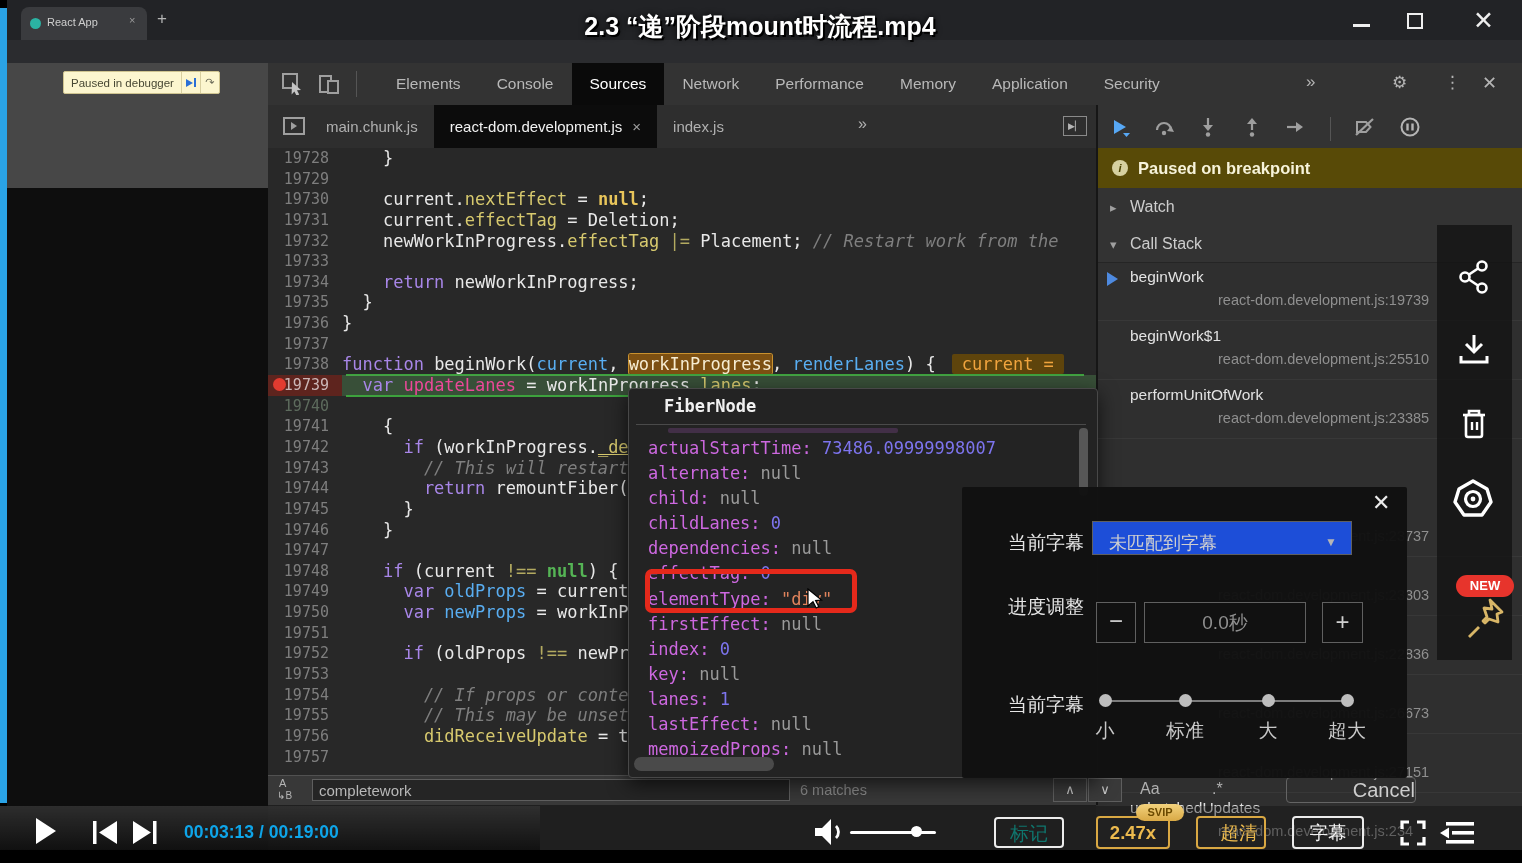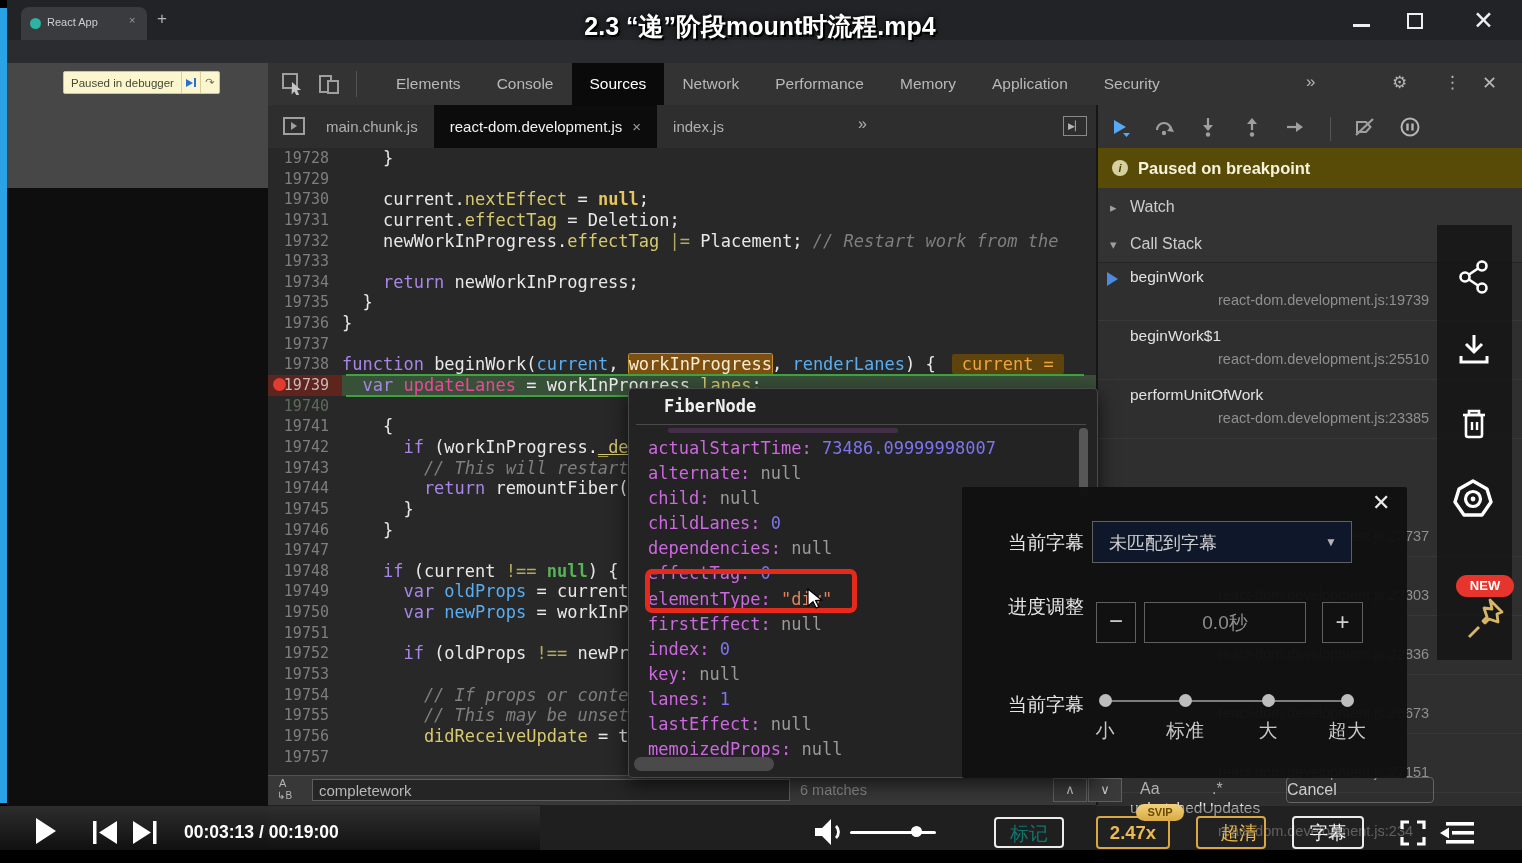--- a/index.html
+++ b/index.html
@@ -100,22 +100,22 @@
      border-top:7px solid transparent;border-bottom:7px solid transparent;}
 
   
   #search-bar{left:268px;top:775px;width:828px;height:30px;background:#383838;border-top:1px solid #515151;}
   #search-input{left:312px;top:779px;width:478px;height:22px;background:#252525;border:1px solid #5e5e5e;
      box-sizing:border-box;color:#b8b8b8;font-size:15px;padding:0 6px;font-family:"Liberation Sans",sans-serif;}
   #matches{left:800px;top:782px;font-size:14.5px;color:#8a8a8a;}
   .nav-btn{top:778px;width:34px;height:24px;background:#3a3a3a;border:1px solid #5e5e5e;box-sizing:border-box;
      color:#c8c8c8;font-size:13px;text-align:center;line-height:22px;}
   .srch-tgl{top:780px;font-size:16px;color:#b0b0b0;}
-  #cancel-btn{left:1286px;top:777px;width:148px;height:26px;border:1px solid #646464;border-radius:4px;
-     box-sizing:border-box;color:#cdcdcd;font-size:16px;text-align:left;line-height:24px;}
+  #cancel-btn{left:1286px;top:777px;width:130px;height:26px;border:1px solid #646464;border-radius:4px;
+     box-sizing:border-box;color:#cdcdcd;font-size:20px;text-align:right;line-height:24px;}
   #status-bar{left:268px;top:805px;width:828px;height:45px;background:#2c2c2c;border-top:1px solid #1f1f1f;}
 
   
   #popup{left:628px;top:388px;width:470px;height:390px;background:#232323;border:1px solid #484848;
      border-radius:4px;box-shadow:0 6px 20px rgba(0,0,0,.65);box-sizing:border-box;z-index:30;}
   #popup-title{left:664px;top:396px;font-family:"DejaVu Sans Mono",monospace;font-size:17px;font-weight:bold;color:#f0f0f0;z-index:31;}
   #popup-div{left:636px;top:424px;width:450px;height:1px;background:#4a4a4a;z-index:31;}
   #popup-clip{left:668px;top:428px;width:230px;height:5px;background:#5c3a66;opacity:.55;border-radius:2px;z-index:31;}
   #popup-props{left:648px;top:436px;z-index:31;font-family:"DejaVu Sans Mono",monospace;font-size:17px;line-height:25.1px;}
   .pkey{color:#cd68e0;}
@@ -124,21 +124,21 @@
   .pv-str{color:#e0835c;}
   #popup-vscroll{left:1079px;top:428px;width:9px;height:68px;background:#575757;border-radius:4px;z-index:31;}
   #popup-hscroll{left:634px;top:757px;width:140px;height:14px;background:#4a4a4a;border-radius:7px;z-index:31;}
   #red-box{left:645px;top:569px;width:212px;height:44px;border:5px solid #e5291b;border-radius:7px;box-sizing:border-box;z-index:35;}
   #cursor{left:806px;top:588px;z-index:36;}
 
   
   #sub-panel{left:962px;top:487px;width:445px;height:291px;background:rgba(17,17,17,.97);border-radius:2px;z-index:40;}
   #sub-close{left:1372px;top:490px;font-size:22px;color:#ececec;z-index:41;}
   .sub-label{left:1008px;font-size:19px;color:#e6e6e6;z-index:41;}
-  #sub-dropdown{left:1092px;top:521px;width:260px;height:42px;border:1px solid #606060;background:#0f172a;
+  #sub-dropdown{left:1092px;top:521px;width:260px;height:34px;border:1px solid #606060;background:#1d4ed8;
      box-sizing:border-box;z-index:41;}
   #sub-dd-val{position:absolute;left:16px;top:9px;font-size:18px;color:#cfcfcf;}
   #sub-dd-caret{position:absolute;right:14px;top:13px;font-size:12px;color:#b5b5b5;}
   .adj-box{top:602px;height:41px;border:1px solid #606060;box-sizing:border-box;z-index:41;
      color:#d0d0d0;text-align:center;}
   #adj-minus{left:1096px;width:40px;font-size:24px;line-height:36px;}
   #adj-value{left:1144px;width:162px;font-size:19px;line-height:39px;color:#8f8f8f;}
   #adj-plus{left:1322px;width:41px;font-size:24px;line-height:37px;}
   #size-line{left:1105px;top:700px;width:242px;height:2px;background:#7c7c7c;z-index:41;}
   #size-stops{left:1105px;top:694px;z-index:42;}
@@ -152,21 +152,21 @@
   #new-badge{left:1456px;top:575px;width:58px;height:22px;background:#e7342c;border-radius:11px;color:#fff;
      font-size:13px;font-weight:bold;text-align:center;line-height:22px;z-index:43;}
   #pin-ic{left:1464px;top:596px;z-index:43;}
 
   
   #bb-left{left:0;top:806px;width:540px;height:44px;background:linear-gradient(#454545,#161616);opacity:.95;z-index:50;}
   #bb-overlay{left:0;top:806px;width:1522px;height:44px;background:rgba(8,8,8,.35);z-index:50;}
   #letterbox{left:0;top:850px;width:1522px;height:13px;background:#000;z-index:55;}
   .vc{z-index:52;}
   #play-btn{left:36px;top:818px;width:0;height:0;border-left:20px solid #fff;border-top:13px solid transparent;border-bottom:13px solid transparent;}
-  #time-text{left:184px;top:822px;font-size:17.5px;font-weight:bold;color:#ffffff;white-space:nowrap;}
+  #time-text{left:184px;top:822px;font-size:17.5px;font-weight:bold;color:#0ea5e9;white-space:nowrap;}
   #vol-line{left:850px;top:831px;width:86px;height:3px;background:#fff;border-radius:2px;}
   #vol-knob{left:911px;top:826px;width:11px;height:11px;border-radius:50%;background:#fff;}
   .vbtn{top:816px;height:33px;border-radius:4px;box-sizing:border-box;text-align:center;z-index:52;}
   #mark-btn{left:994px;width:70px;border:2px solid #ececec;color:#0f766e;font-size:19px;line-height:29px;height:31px;top:817px;}
   #speed-btn{left:1096px;width:74px;border:2px solid #d9a843;color:#ecba4e;font-weight:bold;font-size:18.5px;line-height:29px;}
   #svip{left:1136px;top:804px;width:48px;height:17px;background:linear-gradient(#f2d27d,#d9a945);border-radius:9px;
      color:#6b4a00;font-size:11px;font-weight:bold;text-align:center;line-height:17px;z-index:53;}
   #quality-btn{left:1196px;width:70px;border:2px solid #d9a843;color:#ecba4e;font-size:18.5px;line-height:29px;padding-left:16px;}
   #subtitle-btn{left:1292px;width:72px;border:2px solid #ececec;color:#f2f2f2;font-size:18.5px;line-height:29px;}
 </style>

